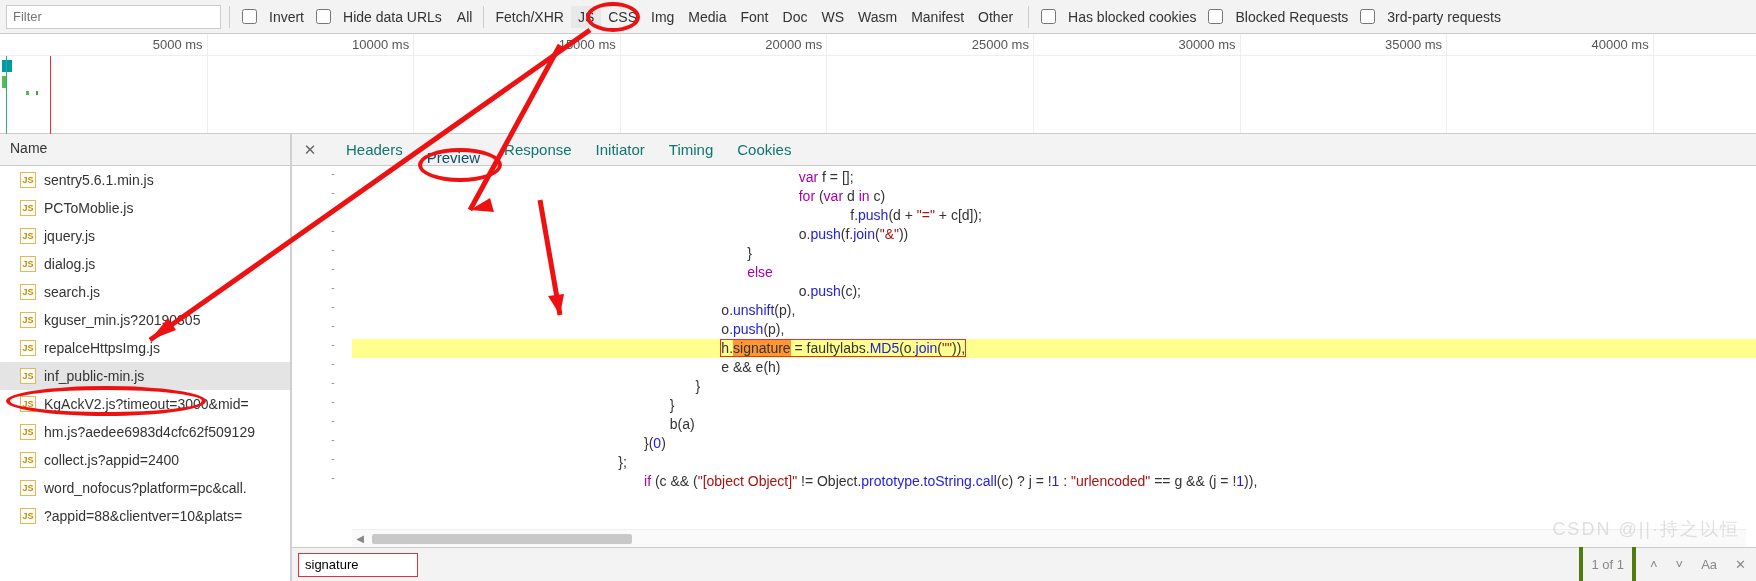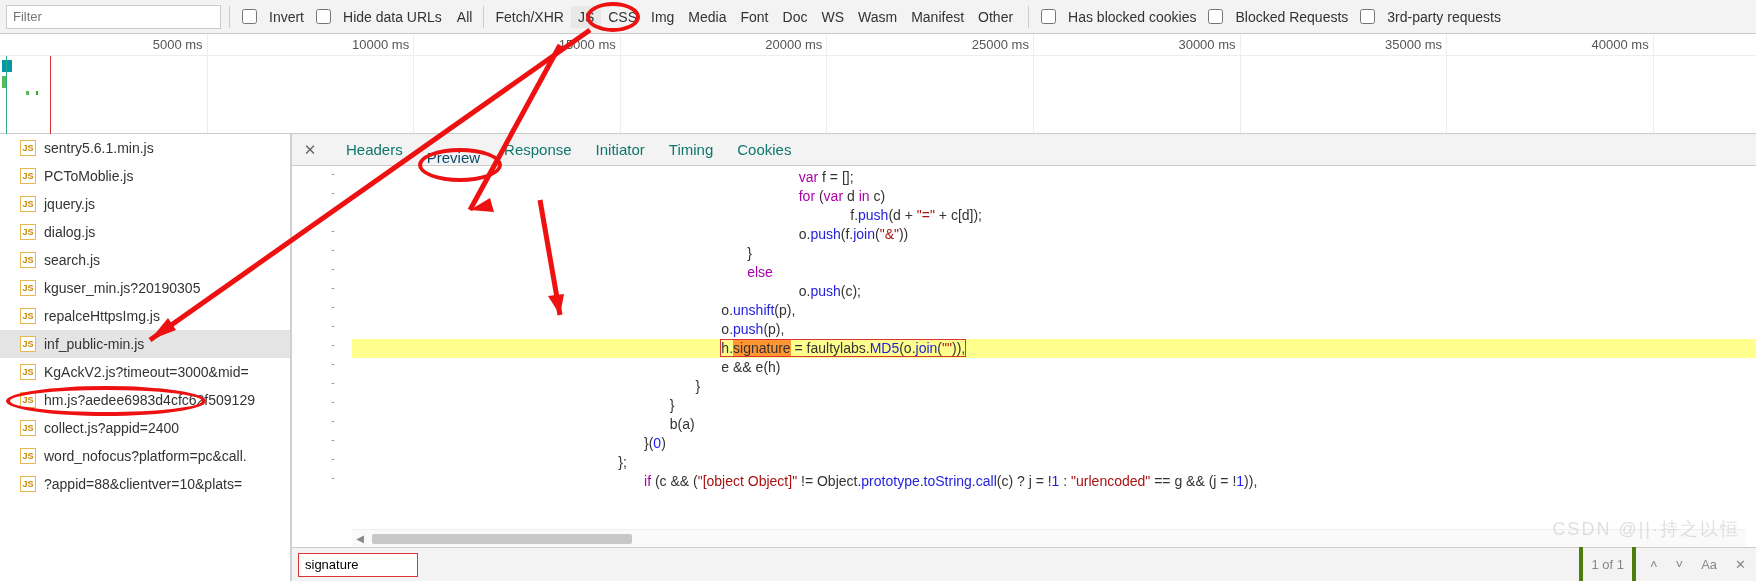--- a/index.html
+++ b/index.html
@@ -131,20 +131,21 @@
     <div class="tl-mark" style="left:2px; top:20px; width:4px; background:#5b5;"></div>
     <div class="tl-bar" style="left:26px; top:35px; width:3px; background:#5b5;"></div>
     <div class="tl-bar" style="left:36px; top:35px; width:2px; background:#3a3;"></div>
     <div style="position:absolute; left:6px; top:0; bottom:0; width:1px; background:#3a8; "></div>
     <div style="position:absolute; left:50px; top:0; bottom:0; width:1px; background:#d33; "></div>
   </div>
 </div>
 
 <div class="main">
   <div class="left">
+    <div class="left-head">Name</div>
     <div class="file-list" id="file-list">
         <div class="file-row">
           <span class="js-icon">JS</span>
           <span>sentry5.6.1.min.js</span>
         </div>
         <div class="file-row">
           <span class="js-icon">JS</span>
           <span>PCToMoblie.js</span>
         </div>
         <div class="file-row">

